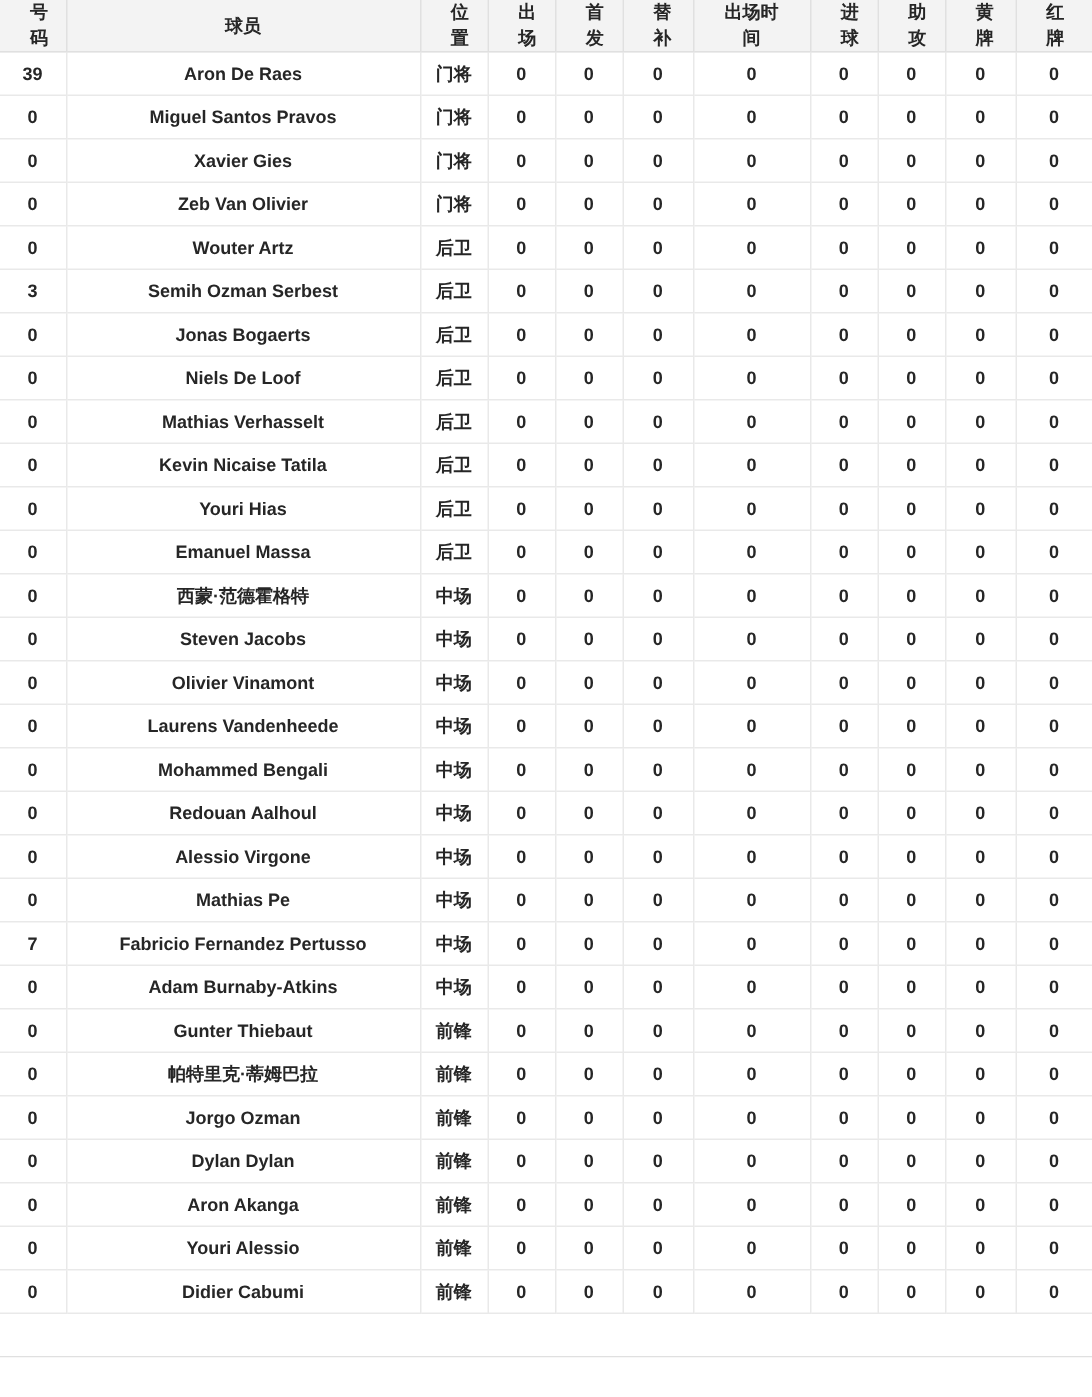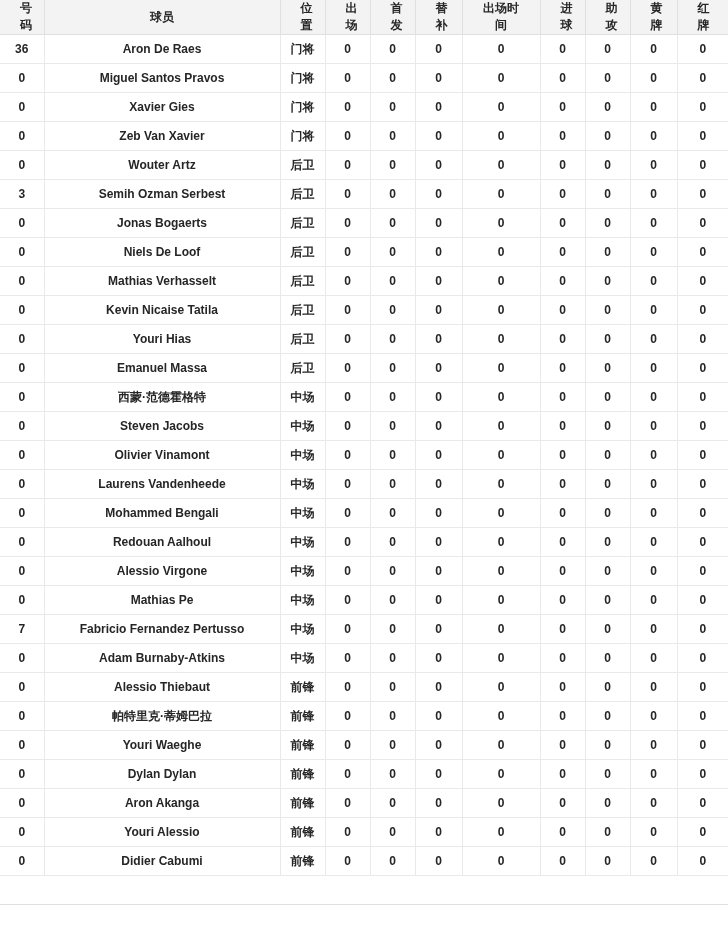--- a/index.html
+++ b/index.html
@@ -75,21 +75,21 @@
         <th>替补</th>
         <th>出场时间</th>
         <th>进球</th>
         <th>助攻</th>
         <th>黄牌</th>
         <th>红牌</th>
       </tr>
   </thead>
   <tbody>
       <tr>
-        <td>36</td>
+        <td>39</td>
         <td>Aron De Raes</td>
         <td>门将</td>
         <td>0</td>
         <td>0</td>
         <td>0</td>
         <td>0</td>
         <td>0</td>
         <td>0</td>
         <td>0</td>
         <td>0</td>
@@ -115,21 +115,21 @@
         <td>0</td>
         <td>0</td>
         <td>0</td>
         <td>0</td>
         <td>0</td>
         <td>0</td>
         <td>0</td>
       </tr>
       <tr>
         <td>0</td>
-        <td>Zeb Van Xavier</td>
+        <td>Zeb Van Olivier</td>
         <td>门将</td>
         <td>0</td>
         <td>0</td>
         <td>0</td>
         <td>0</td>
         <td>0</td>
         <td>0</td>
         <td>0</td>
         <td>0</td>
       </tr>
@@ -362,21 +362,21 @@
         <td>0</td>
         <td>0</td>
         <td>0</td>
         <td>0</td>
         <td>0</td>
         <td>0</td>
         <td>0</td>
       </tr>
       <tr>
         <td>0</td>
-        <td>Alessio Thiebaut</td>
+        <td>Gunter Thiebaut</td>
         <td>前锋</td>
         <td>0</td>
         <td>0</td>
         <td>0</td>
         <td>0</td>
         <td>0</td>
         <td>0</td>
         <td>0</td>
         <td>0</td>
       </tr>
@@ -388,21 +388,21 @@
         <td>0</td>
         <td>0</td>
         <td>0</td>
         <td>0</td>
         <td>0</td>
         <td>0</td>
         <td>0</td>
       </tr>
       <tr>
         <td>0</td>
-        <td>Youri Waeghe</td>
+        <td>Jorgo Ozman</td>
         <td>前锋</td>
         <td>0</td>
         <td>0</td>
         <td>0</td>
         <td>0</td>
         <td>0</td>
         <td>0</td>
         <td>0</td>
         <td>0</td>
       </tr>

